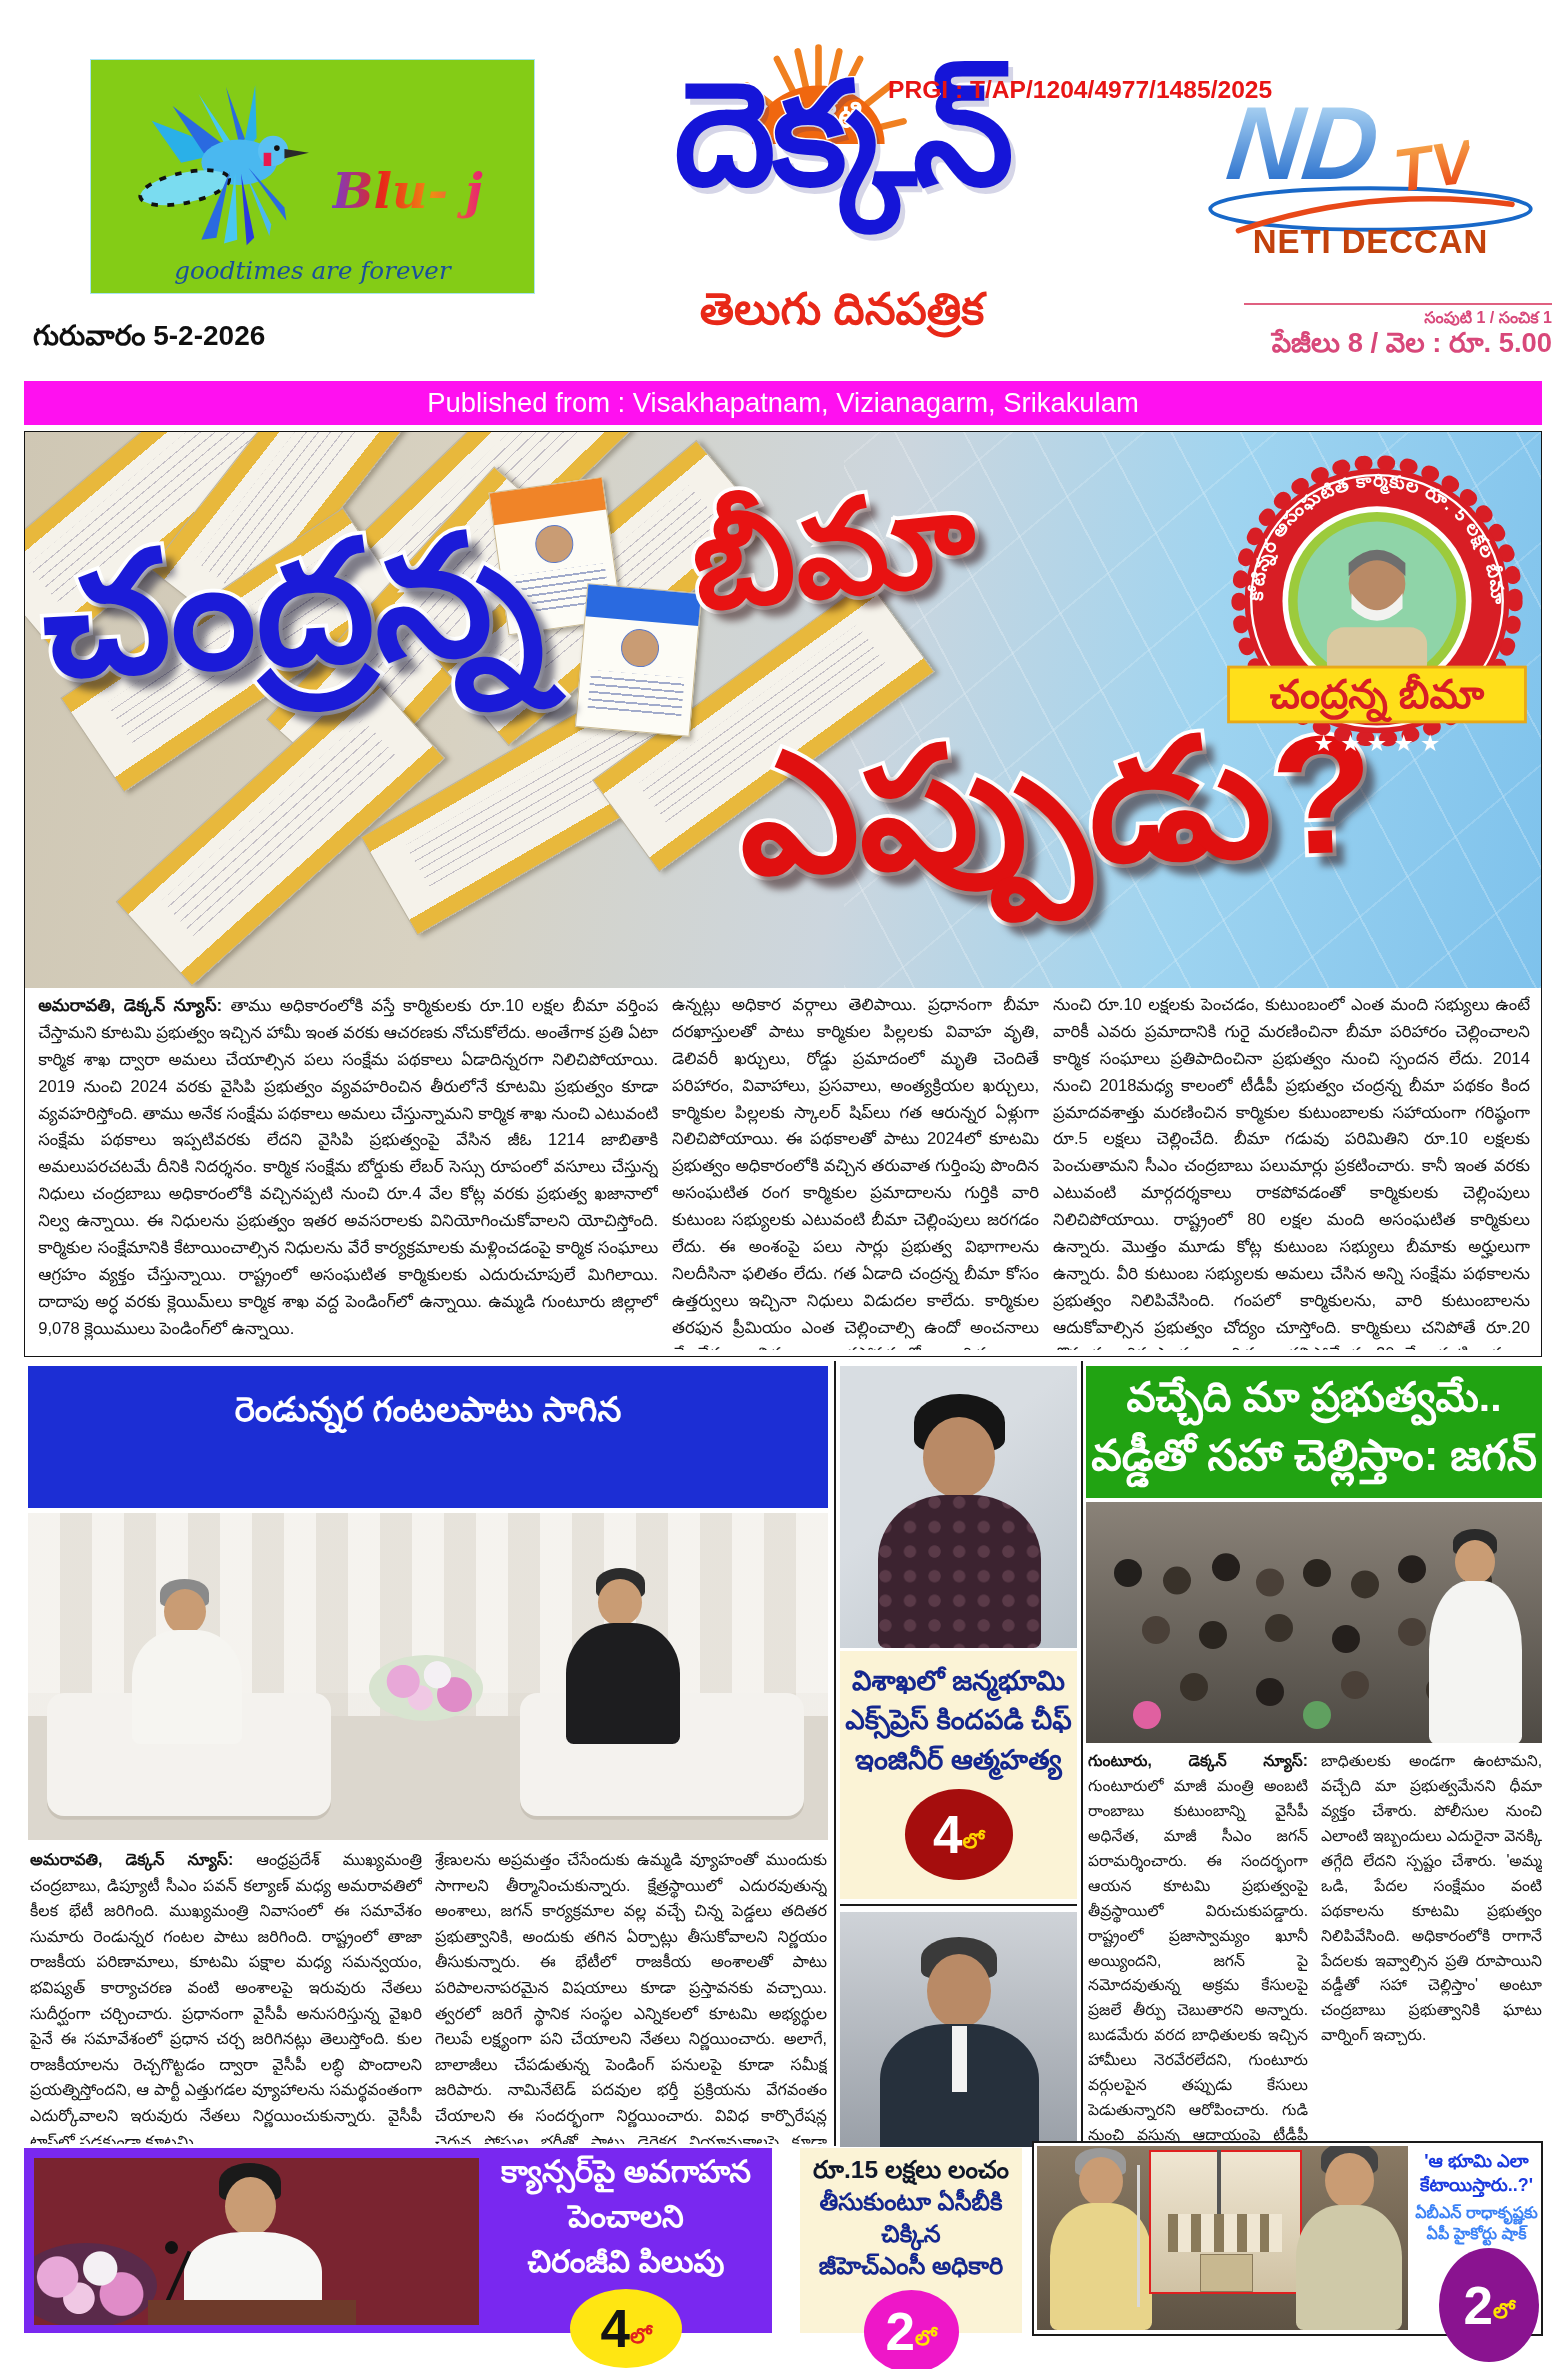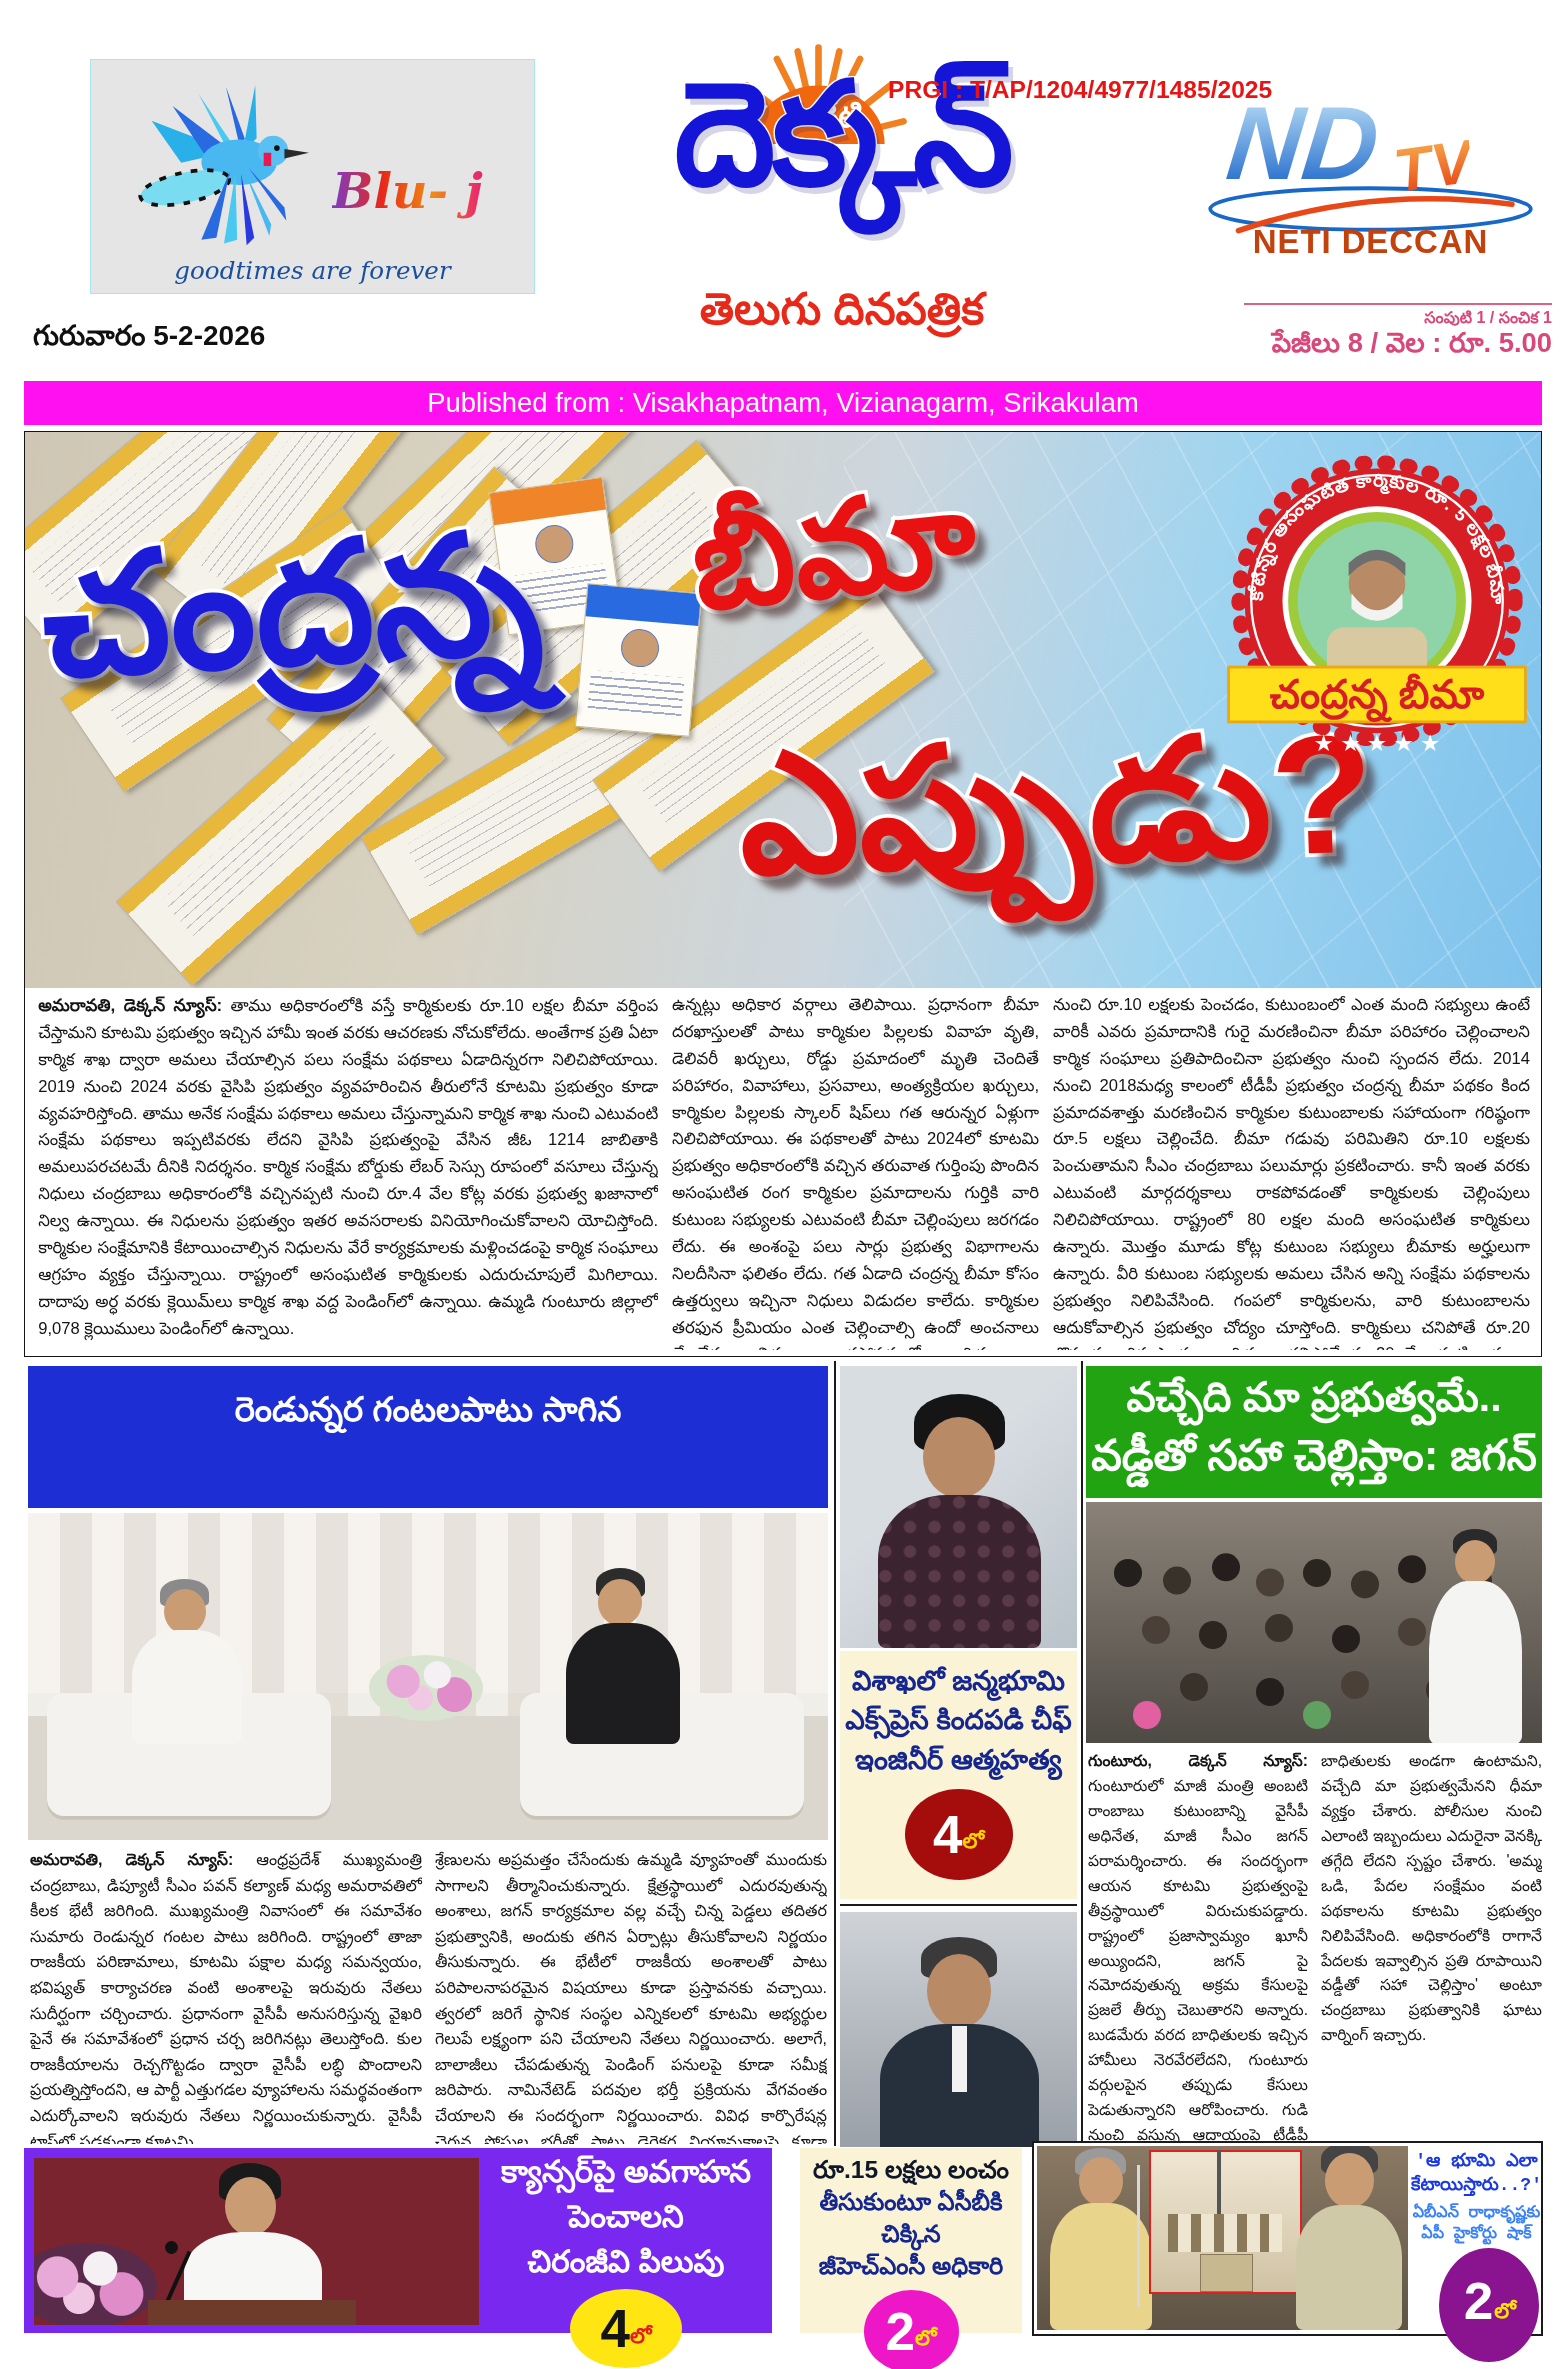--- a/index.html
+++ b/index.html
@@ -2,21 +2,21 @@
 <html style="font-size:15px"><head>
 <meta charset="utf-8">
 <style>
   * { margin:0; padding:0; box-sizing:border-box; }
   html,body { background:#ffffff; }
   body { font-family:"Liberation Sans", sans-serif; }
   #page { position:relative; width:1565px; height:2370px; background:#fff; overflow:hidden; }
   .abs { position:absolute; }
 
   
-  .bluj-box { left:90px; top:59px; width:445px; height:235px; border:0.9px solid #a8e4f2; background:#e5e5e5;padding-left:24px; }
+  .bluj-box { left:90px; top:59px; width:445px; height:235px; border:0.9px solid #a8e4f2; background:#84cc16;padding-left:24px; }
   .bluj-brand { position:absolute; left:241px; top:102px; font-size:49px; font-weight:bold; font-style:italic;
     font-family:"DejaVu Serif", serif; color:#e8431c;
     background:linear-gradient(90deg,#7a3cc8,#e82818,#f08c14,#e82075); -webkit-background-clip:text; -webkit-text-fill-color:transparent; }
   .bluj-tag { position:absolute; left:0; bottom:7.6px; width:100%; text-align:center; font-style:italic;
     font-size:24.6px; color:#1a4f9c; font-family:"DejaVu Serif", serif; }
   .date-left { left:33px; top:320px; font-size:28px; font-weight:bold; color:#101010; }
   .masthead { left:511px; top:45px; width:662px; text-align:center; font-size:144px; font-weight:bold; color:#1515d8;
     -webkit-text-stroke:2.8px #ffffff; paint-order:stroke fill; letter-spacing:-3.8px; line-height:1.25;
     text-shadow:4.7px 5.7px 0 rgba(20,20,120,0.18); }
   .masthead-sub { left:511px; top:284px; width:662px; text-align:center; font-size:44px; font-weight:bold; color:#e82818; }
@@ -106,21 +106,21 @@
       66px 114px 0 #39322a, 142px 119px 0 #241f1c, 227px 112px 0 #4a4038, 312px 117px 0 #39322a,
       19px 142px 0 #e060a0, 189px 142px 0 #60a060, 350px 7.6px 0 #39322a, 374px 62px 0 #2a251f; }
 
   
   .chiru-box { left:24px; top:2148px; width:748px; height:185px; background:#7928f0; }
   .chiru-photo { position:absolute; left:9.5px; top:9.5px; width:445px; height:167px; overflow:hidden; background:#7a2430; }
   .chiru-txt { position:absolute; left:460px; top:1.9px; width:284px; text-align:center; color:#fff; font-weight:bold; font-size:31px; line-height:1.45; }
   .bribe-box { left:800px; top:2148px; width:222px; height:185px; background:#fbf3d6; text-align:center; padding-top:5.7px; }
   .bribe-l1 { font-size:24.6px; font-weight:bold; color:#0f172a; line-height:1.3; }
   .bribe-l { font-size:24px; font-weight:bold; color:#15278f; line-height:1.35; }
-  .court-box { left:1032px; top:2141px; width:511px; height:195px; border:2.8px solid #1a1a1a; background:#fff;font-family:Liberation Mono, monospace; }
+  .court-box { left:1032px; top:2141px; width:511px; height:195px; border:2.8px solid #1a1a1a; background:#fff; }
   .court-photo { position:absolute; left:2.8px; top:2.8px; width:371px; height:184px; overflow:hidden; background:linear-gradient(#8a7a64,#5e5344); }
   .court-building { position:absolute; left:112px; top:3.8px; width:153px; height:144px; background:linear-gradient(#efe6d2,#d0c2a4); border:2.8px solid #e02020; }
   .court-txt { position:absolute; left:377px; top:5.7px; width:131px; text-align:center; }
   .court-b { font-size:18px; font-weight:bold; color:#1a3ae0; line-height:1.35; }
   .court-r { font-size:16px; font-weight:bold; color:#3b82f6; line-height:1.3; }
   .court-oval { position:absolute; right:1.9px; bottom:-28px; }
 </style>
 </head>
 <body>
 

